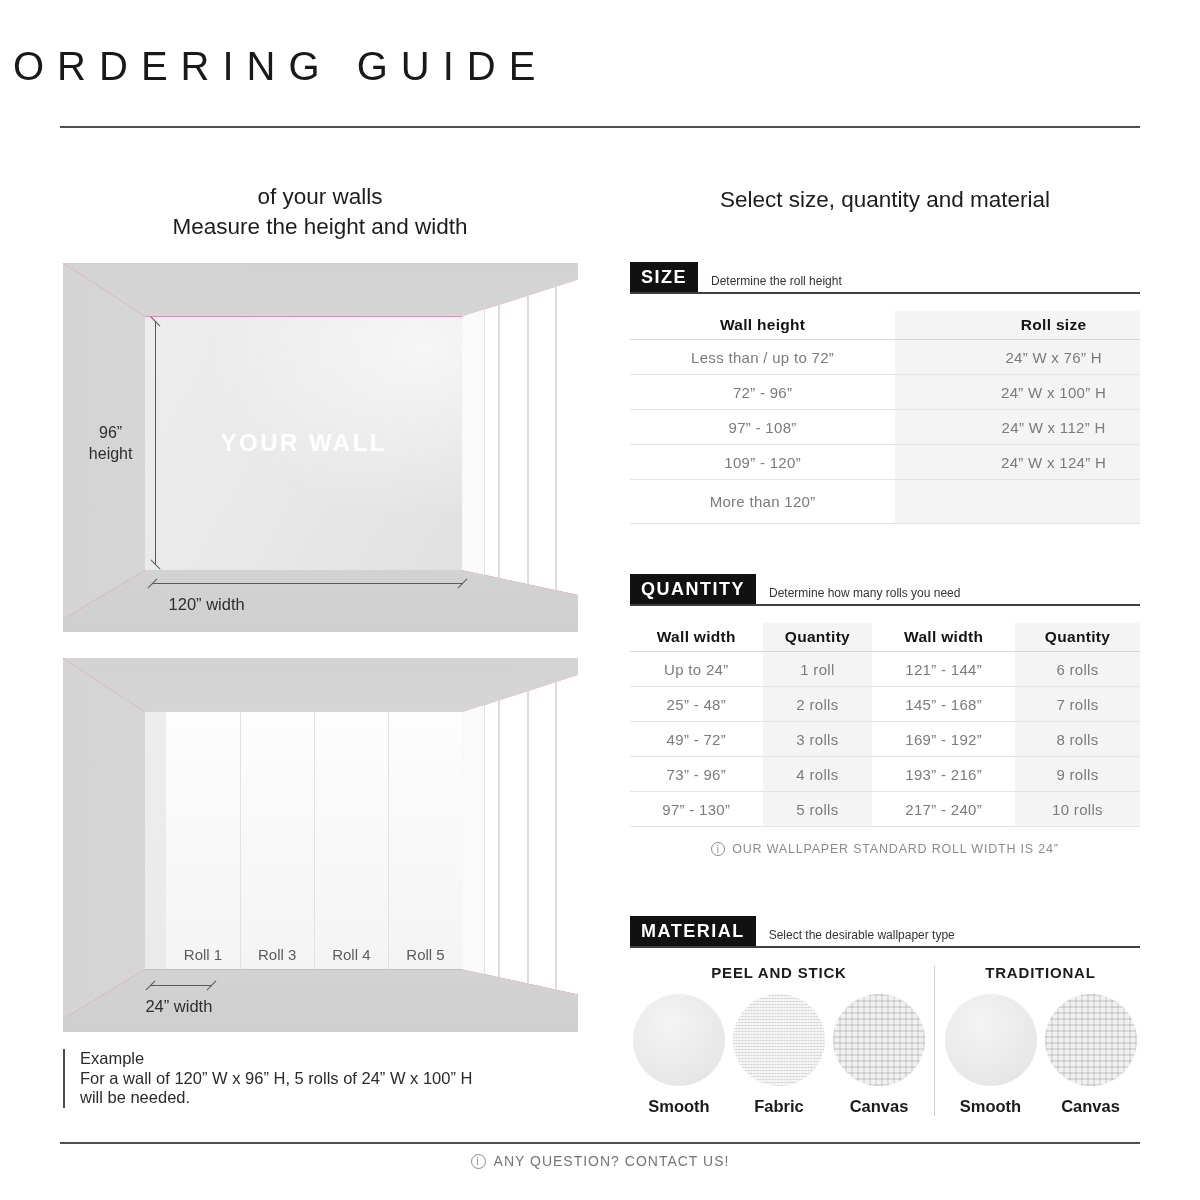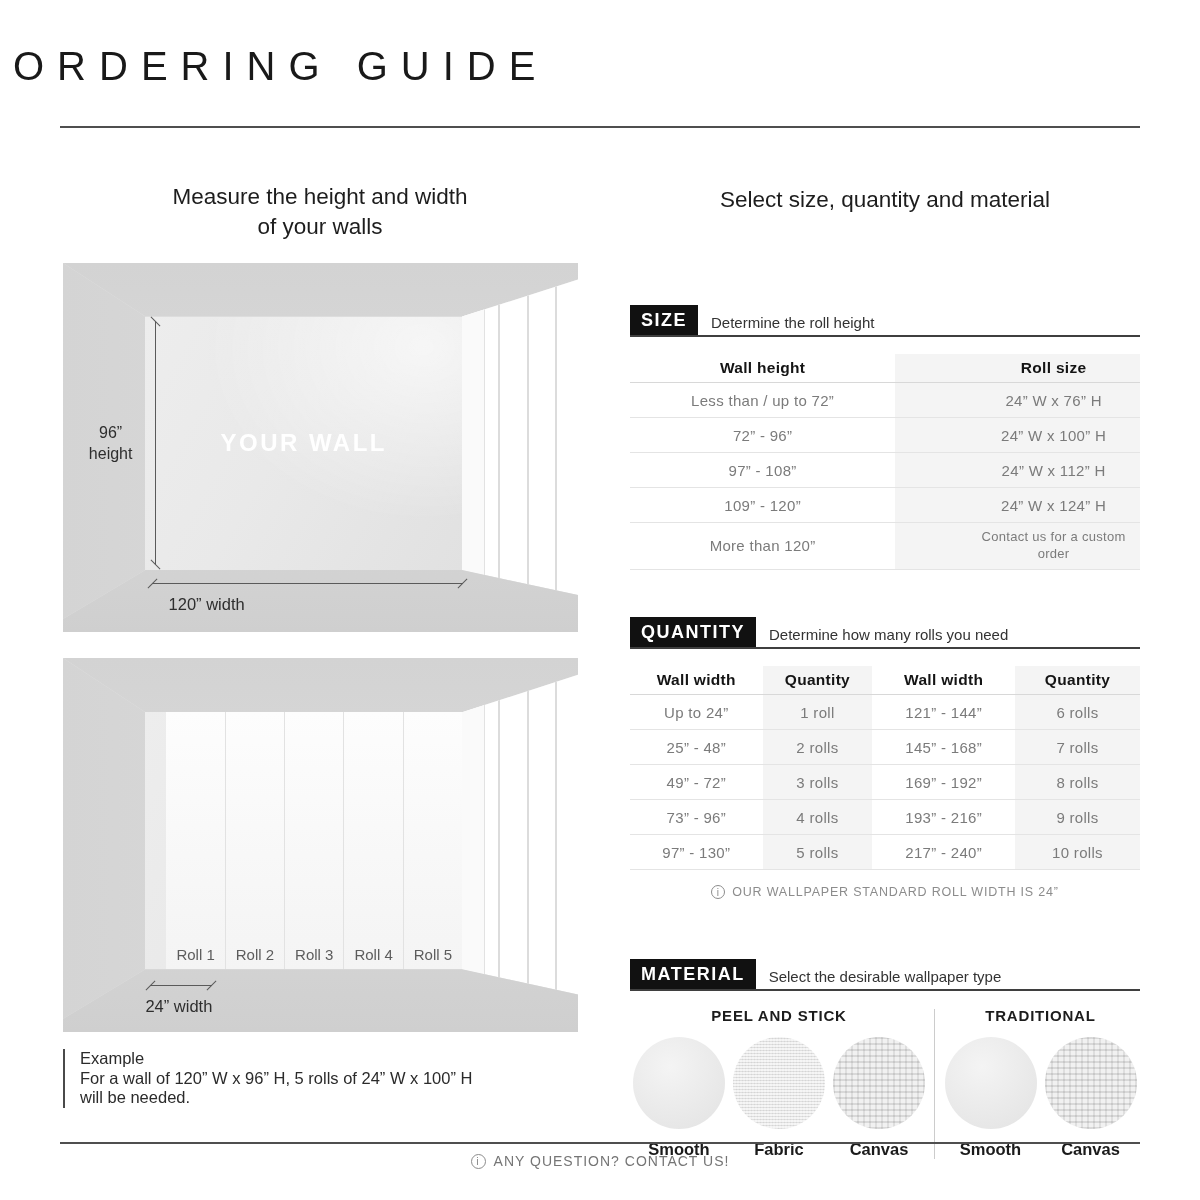--- a/index.html
+++ b/index.html
@@ -17,21 +17,21 @@
   .rule{position:absolute;left:60px;width:1080px;height:2px;background:#4f4f4f;}
   .rule.top{top:126px;}
   .rule.bottom{top:1142px;}
 
   
   .col-heading{position:absolute;font-size:22.5px;font-weight:500;color:#1d1d1d;text-align:center;line-height:30px;}
   .col-heading.left{top:182px;left:60px;width:520px;}
   .col-heading.right{top:185px;left:630px;width:510px;}
 
   
-  .room{position:absolute;left:63px;width:515px;background:#e5e5e5;overflow:hidden;}
+  .room{position:absolute;left:63px;width:515px;background:#ec4899;overflow:hidden;}
   .room.r1{top:263px;height:369px;}
   .room.r2{top:658px;height:374px;}
   .room .layer{position:absolute;inset:0;}
   .room .ceiling{clip-path:polygon(0 0,100% 0,100% 4.5%,77.5% 14.5%,16% 14.5%);
     background:linear-gradient(180deg,#d3d3d3 0%,#e0e0e0 100%);}
   .room .left-wall{clip-path:polygon(0 0,16% 14.5%,16% 83.2%,0 96.5%);
     background:linear-gradient(90deg,#d4d4d4,#dedede);}
   .room .floor{clip-path:polygon(0 96.5%,16% 83.2%,77.5% 83.2%,100% 90%,100% 100%,0 100%);
     background:linear-gradient(180deg,#e4e4e4 0%,#d8d8d8 55%,#cfcfcf 100%);}
   .room .window-zone{clip-path:polygon(77.5% 14.5%,100% 4.5%,100% 90%,77.5% 83.2%);
@@ -73,23 +73,23 @@
 
   
   .example{position:absolute;left:63px;top:1049px;width:470px;border-left:2px solid #4a4a4a;
     padding-left:15px;font-size:16.5px;line-height:19.5px;color:#2b2b2b;}
 
   
   .section{position:absolute;left:630px;width:510px;}
   .sec-size{top:262px;}
   .sec-qty{top:574px;}
   .sec-mat{top:916px;}
-  .sec-head{display:flex;align-items:flex-end;border-bottom:2px solid #3f3f3f;margin-top:43px;}
+  .sec-head{display:flex;align-items:flex-end;border-bottom:2px solid #3f3f3f;}
   .badge{background:#111111;color:#ffffff;font-weight:700;font-size:18px;letter-spacing:1.5px;padding:5px 11px 4px;}
-  .sec-subtitle{font-size:15px;color:#333333;padding:0 0 4px 13px;font-weight:400;}
+  .sec-subtitle{font-size:12px;color:#333333;padding:0 0 4px 13px;font-weight:400;}
 
   .tbl{position:relative;margin-top:17px;}
   .shade{position:absolute;top:0;bottom:0;background:#f4f4f4;z-index:0;}
   .tbl-size .shade{left:52%;width:48%;}
   .tbl-qty .shade.s1{left:26%;width:21.5%;}
   .tbl-qty .shade.s2{left:75.5%;width:24.5%;}
   .trow{position:relative;z-index:1;display:grid;align-items:center;text-align:center;
     min-height:35px;border-bottom:1px solid #e4e4e4;font-size:15px;color:#7b7b7b;letter-spacing:0.3px;}
   .tbl-size .trow{grid-template-columns:52% 48%;gap:36px;}
   .tbl-qty .trow{grid-template-columns:26% 21.5% 28% 24.5%;}
@@ -128,22 +128,22 @@
     justify-content:center;gap:8px;font-size:14px;letter-spacing:1px;color:#757575;}
   .footer-note .info-i{width:15px;height:15px;font-size:11px;}
 </style>
 </head>
 <body>
 
 <div class="page-title" data-interactable="false">ORDERING GUIDE</div>
 <div class="rule top" data-interactable="false"></div>
 
 <div class="col-heading left" data-interactable="false">
+  <div data-interactable="false">of your walls</div>
   <div data-interactable="false">Measure the height and width</div>
-  <div data-interactable="false">of your walls</div>
 </div>
 
 <div class="col-heading right" data-interactable="false">Select size, quantity and material</div>
 
 <div class="room r1" data-interactable="false">
   <div class="layer ceiling" data-interactable="false"></div>
   <div class="layer left-wall" data-interactable="false"></div>
   <div class="layer window-zone" data-interactable="false">
     <div class="pillar" data-interactable="false"></div>
     <div class="mullion m1" data-interactable="false"></div>
@@ -178,23 +178,20 @@
     <div class="mullion m2" data-interactable="false"></div>
     <div class="mullion m3" data-interactable="false"></div>
   </div>
   <div class="layer floor" data-interactable="false"></div>
   <div class="back-wall" data-interactable="false">
     <div class="panels" data-interactable="false">
       <div class="panel" data-interactable="false">
         <span class="roll-label" data-interactable="false">Roll 1</span>
       </div>
       <div class="panel" data-interactable="false">
-        <span class="roll-label" data-interactable="false">Roll 2</span>
-      </div>
-      <div class="panel" data-interactable="false">
         <span class="roll-label" data-interactable="false">Roll 3</span>
       </div>
       <div class="panel" data-interactable="false">
         <span class="roll-label" data-interactable="false">Roll 4</span>
       </div>
       <div class="panel" data-interactable="false">
         <span class="roll-label" data-interactable="false">Roll 5</span>
       </div>
     </div>
   </div>
@@ -233,21 +230,20 @@
     <div class="trow" data-interactable="false">
       <span data-interactable="false">97” - 108”</span>
       <span data-interactable="false">24” W x 112” H</span>
     </div>
     <div class="trow" data-interactable="false">
       <span data-interactable="false">109” - 120”</span>
       <span data-interactable="false">24” W x 124” H</span>
     </div>
     <div class="trow tall" data-interactable="false">
       <span data-interactable="false">More than 120”</span>
-      <span class="small-cell" data-interactable="false">Contact us for a custom order</span>
     </div>
   </div>
 </div>
 
 <div class="section sec-qty" data-interactable="false">
   <div class="sec-head" data-interactable="false">
     <span class="badge" data-interactable="false">QUANTITY</span>
     <span class="sec-subtitle" data-interactable="false">Determine how many rolls you need</span>
   </div>
   <div class="tbl tbl-qty" data-interactable="false">

